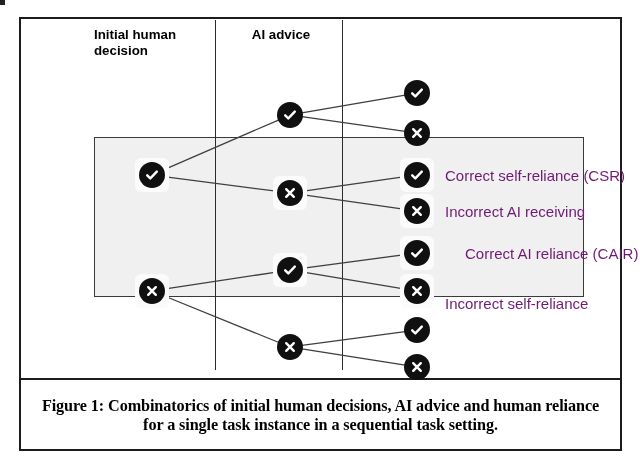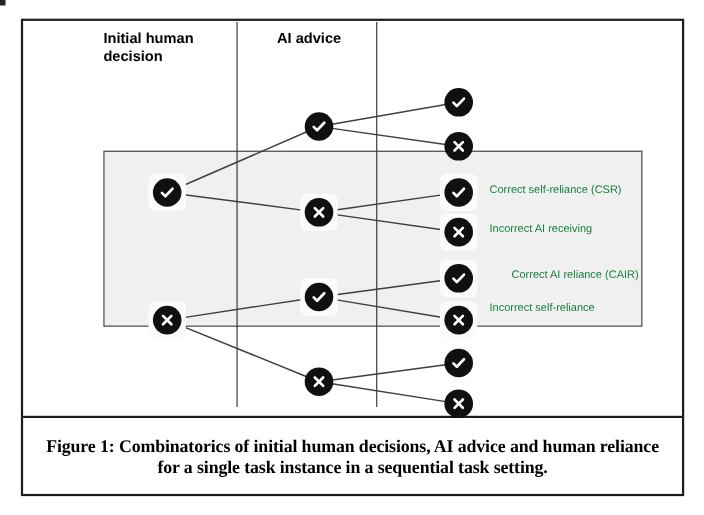--- a/index.html
+++ b/index.html
@@ -118,22 +118,22 @@
   .node-halo {
     position: absolute;
     width: 34px; height: 34px;
     border-radius: 6px;
     background: #fbfbfb;
   }
 
   
   .outcome-label {
     position: absolute;
-    font-size: 10px;
-    color: #15803d;
+    font-size: 15px;
+    color: #701a75;
     white-space: nowrap;
     line-height: 1;
   }
 </style>
 </head>
 <body>
 
 <div id="page">
 
   <div class="corner-mark"></div>
@@ -271,21 +271,21 @@
                 <path d="M4.2 4.2 L11.8 11.8 M11.8 4.2 L4.2 11.8" fill="none" stroke="#ffffff" stroke-width="2.4" stroke-linecap="round"></path>
               </svg>
             </span>
           </div>
         </div>
 
       <div id="labels-layer">
           <div class="outcome-label" style="left: 424px; top: 149px;">Correct self-reliance (CSR)</div>
           <div class="outcome-label" style="left: 424px; top: 185px;">Incorrect AI receiving</div>
           <div class="outcome-label" style="left: 444px; top: 227px;">Correct AI reliance (CAIR)</div>
-          <div class="outcome-label" style="left: 424px; top: 257px;">Incorrect self-reliance</div>
+          <div class="outcome-label" style="left: 424px; top: 277px;">Incorrect self-reliance</div>
         </div>
 
     </div>
 
     <div class="caption-area">
       <div class="caption-text">Figure 1: Combinatorics of initial human decisions, AI advice and human reliance for a single task instance in a sequential task setting.</div>
     </div>
 
   </div>
 </div>

